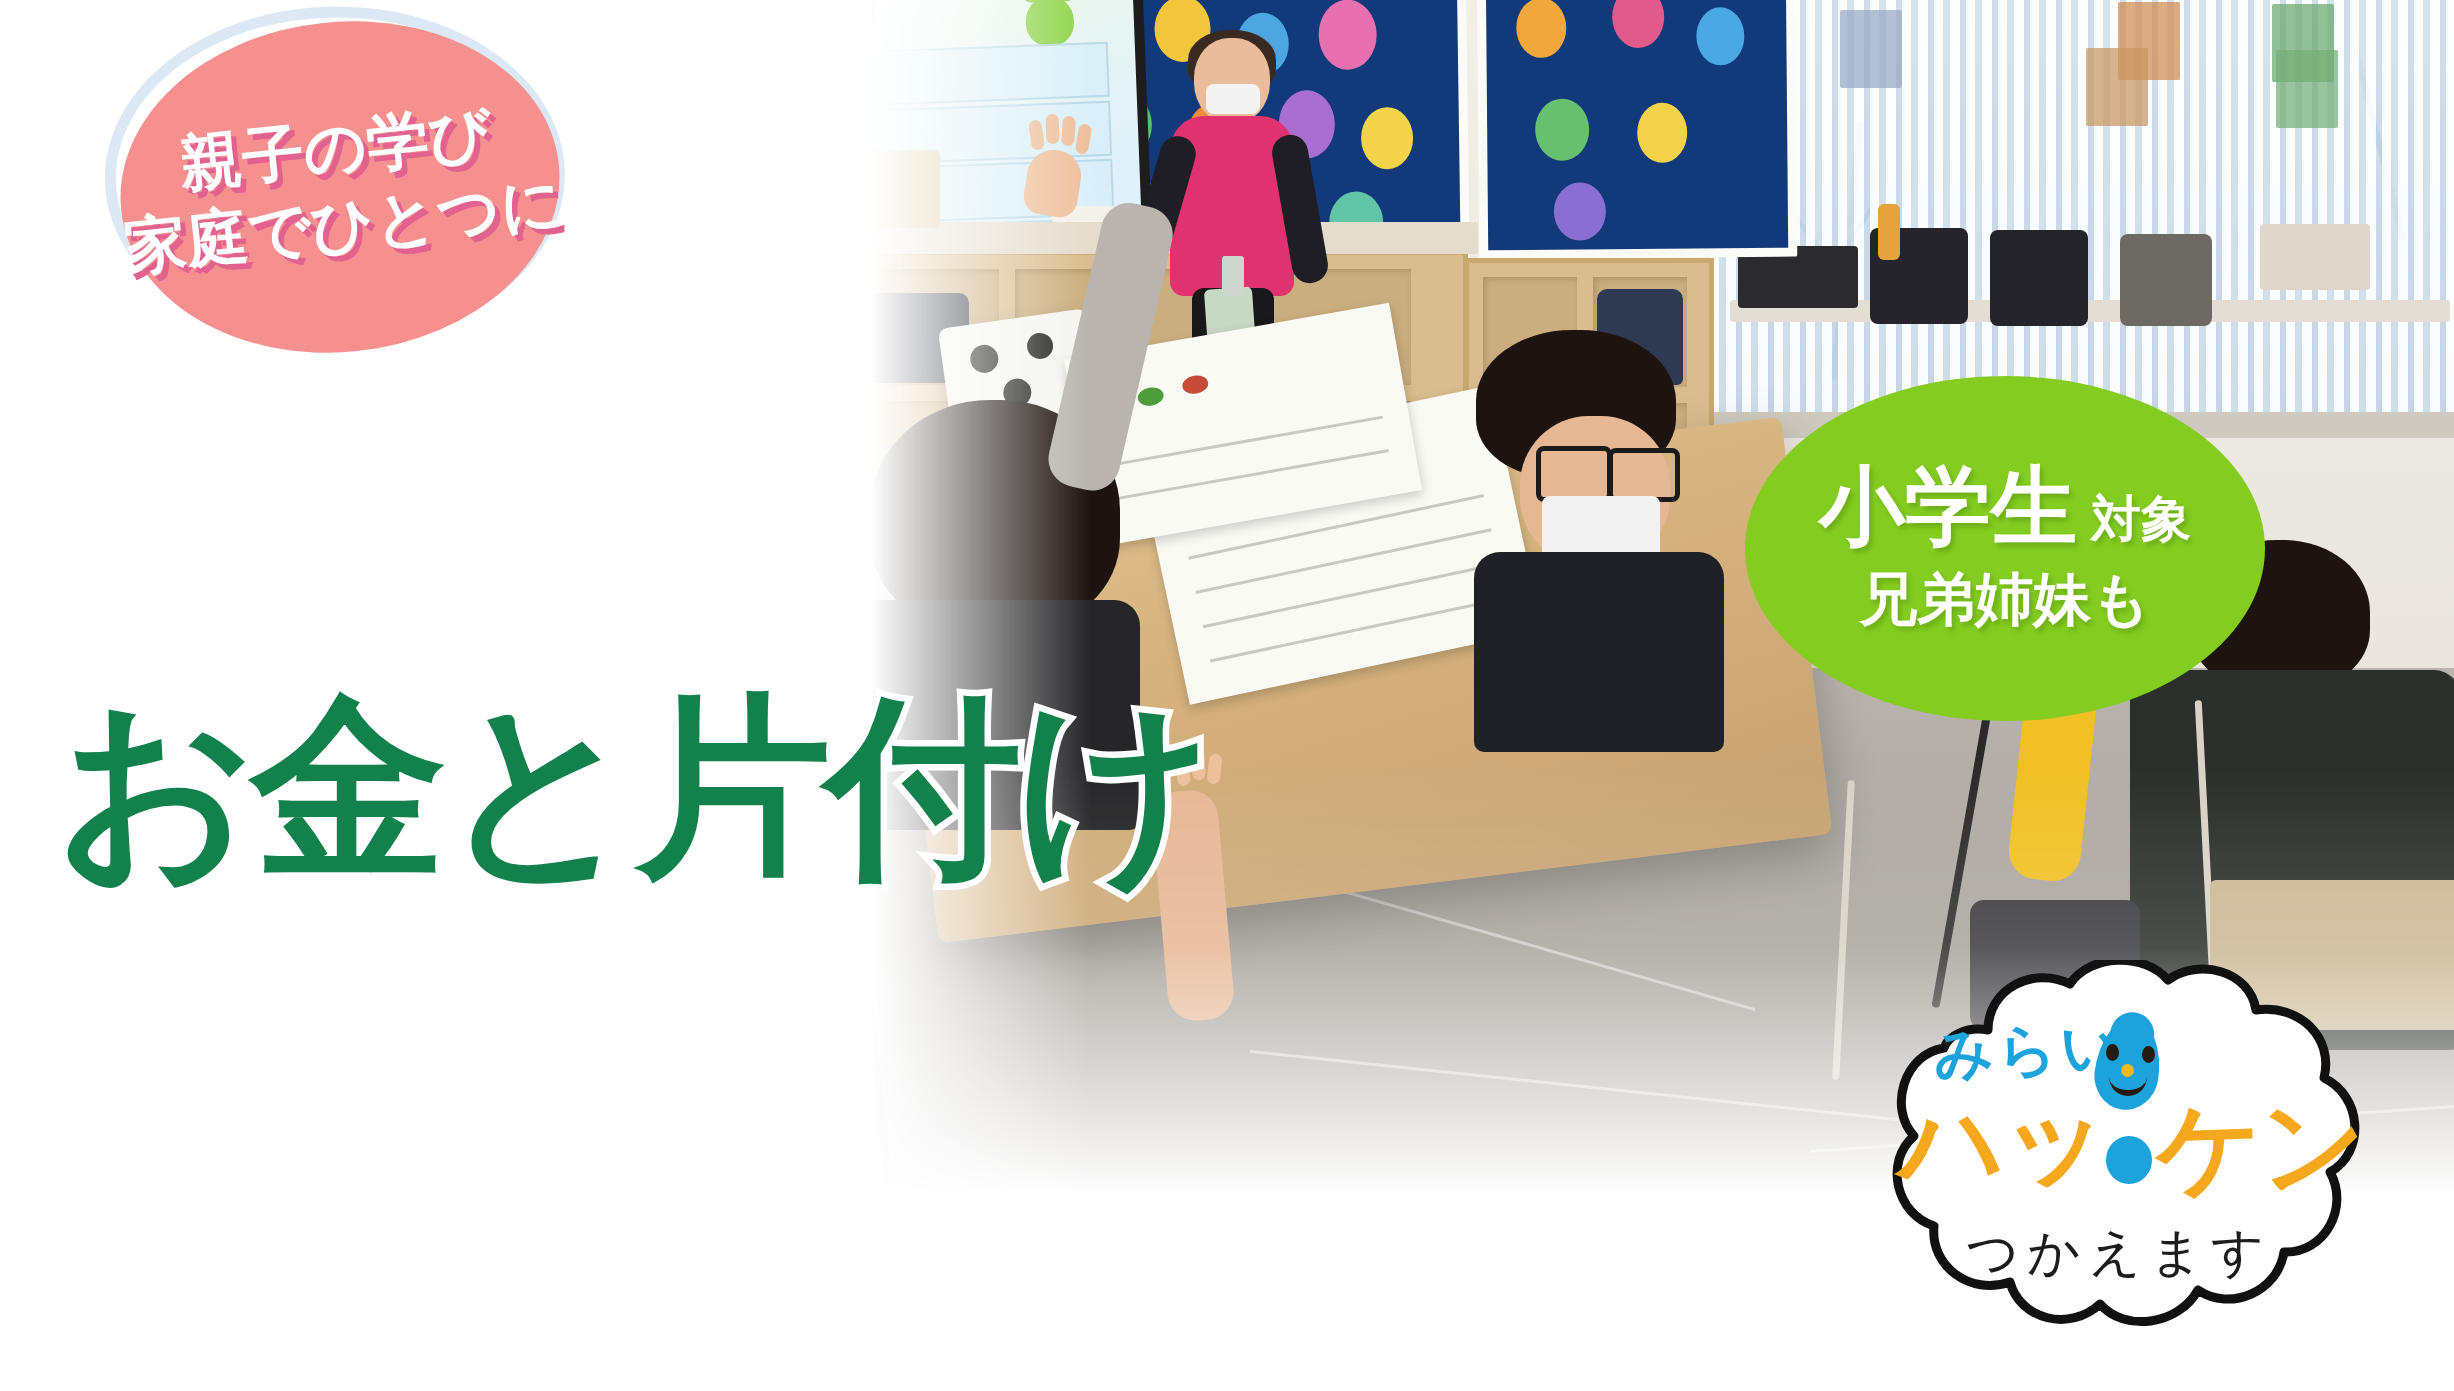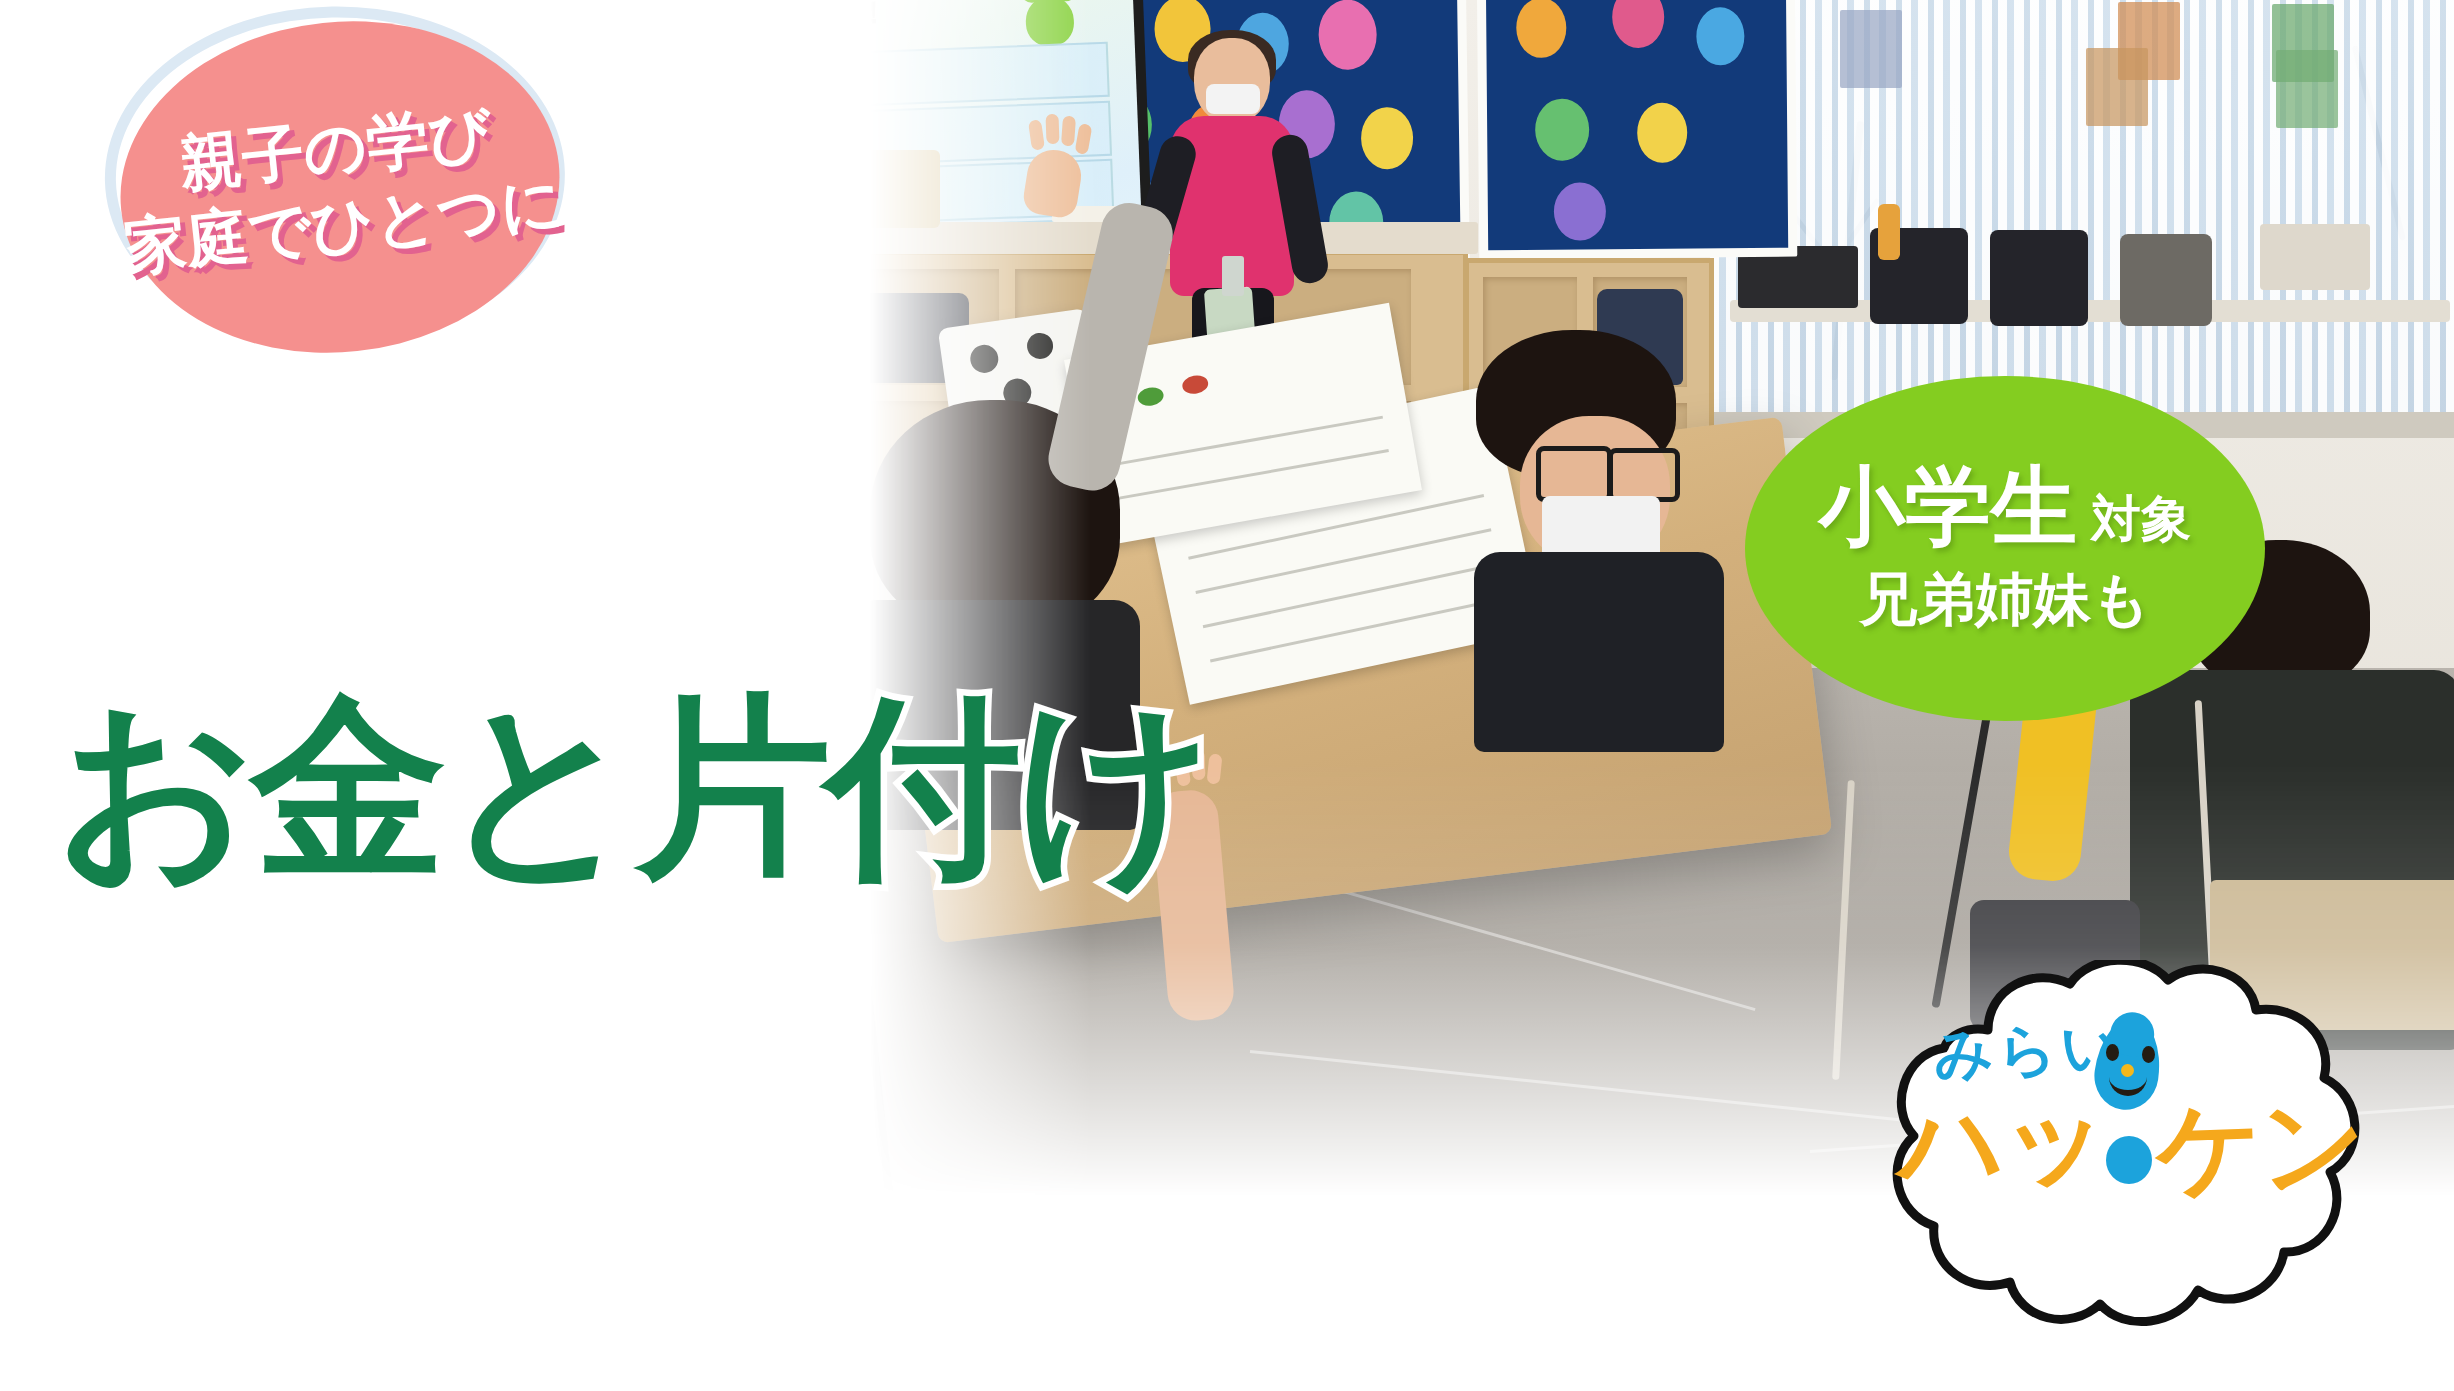--- a/index.html
+++ b/index.html
@@ -431,16 +431,17 @@
     <div class="logo-inner">
       <div class="lg-mirai">みらい</div>
       <div class="lg-drop"></div>
       <div class="lg-eye" style="left:268px;top:84px;"></div>
       <div class="lg-eye" style="left:304px;top:86px;"></div>
       <div class="lg-nose"></div>
       <div class="lg-smile"></div>
       <div class="lg-dot"></div>
       <div class="lg-hak">ハッ</div>
       <div class="lg-ken">ケン</div>
+      <div class="lg-tsuka">つかえます</div>
     </div>
   </div>
 
 </div>
 
 </body></html>

